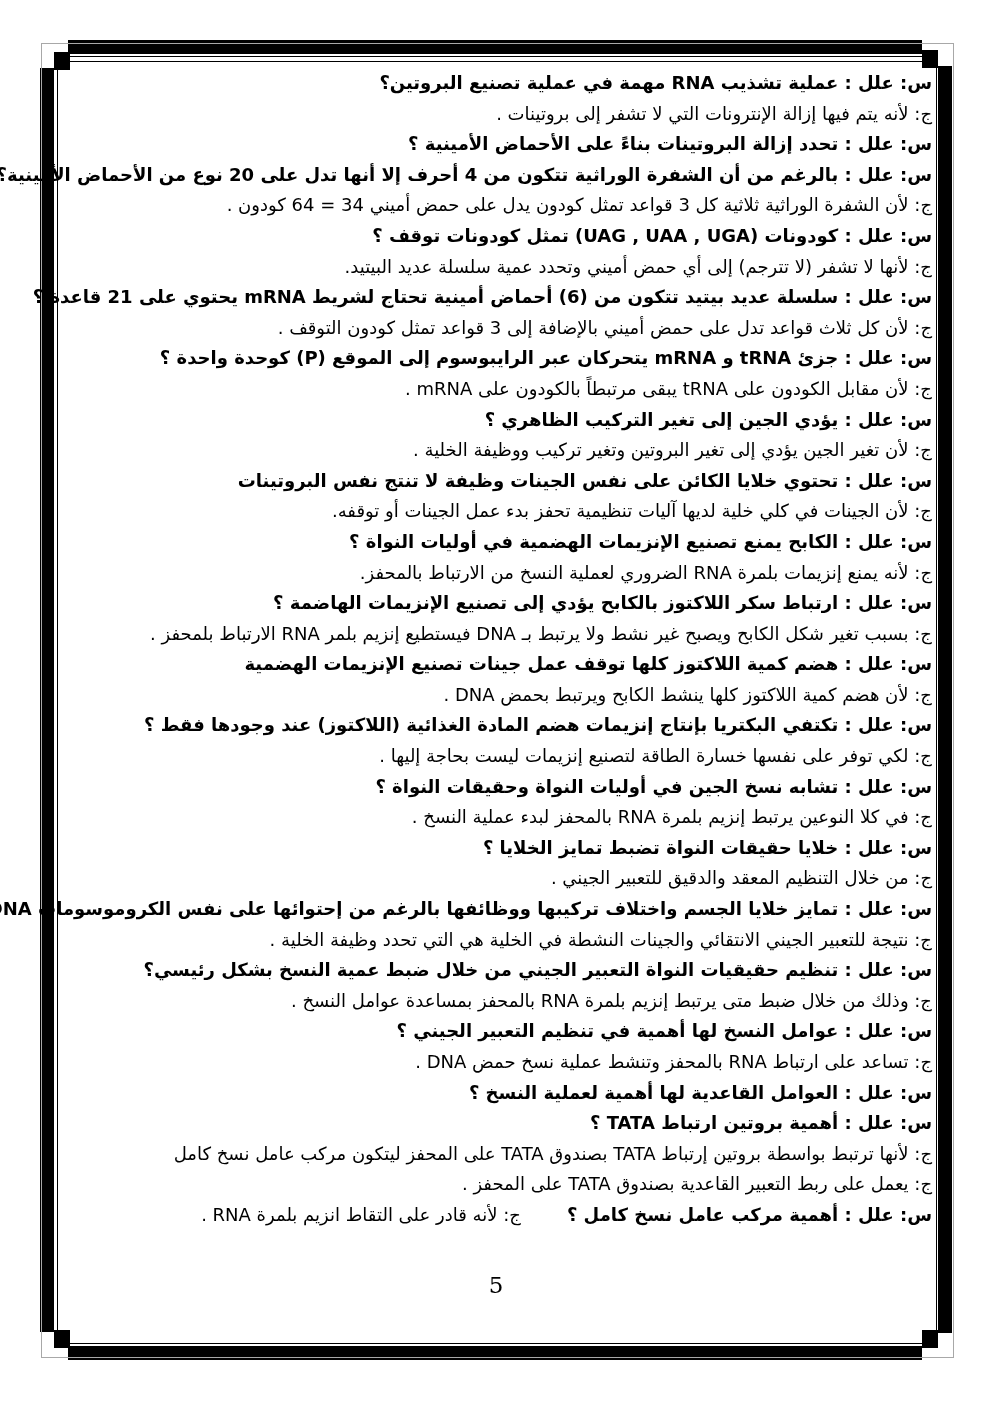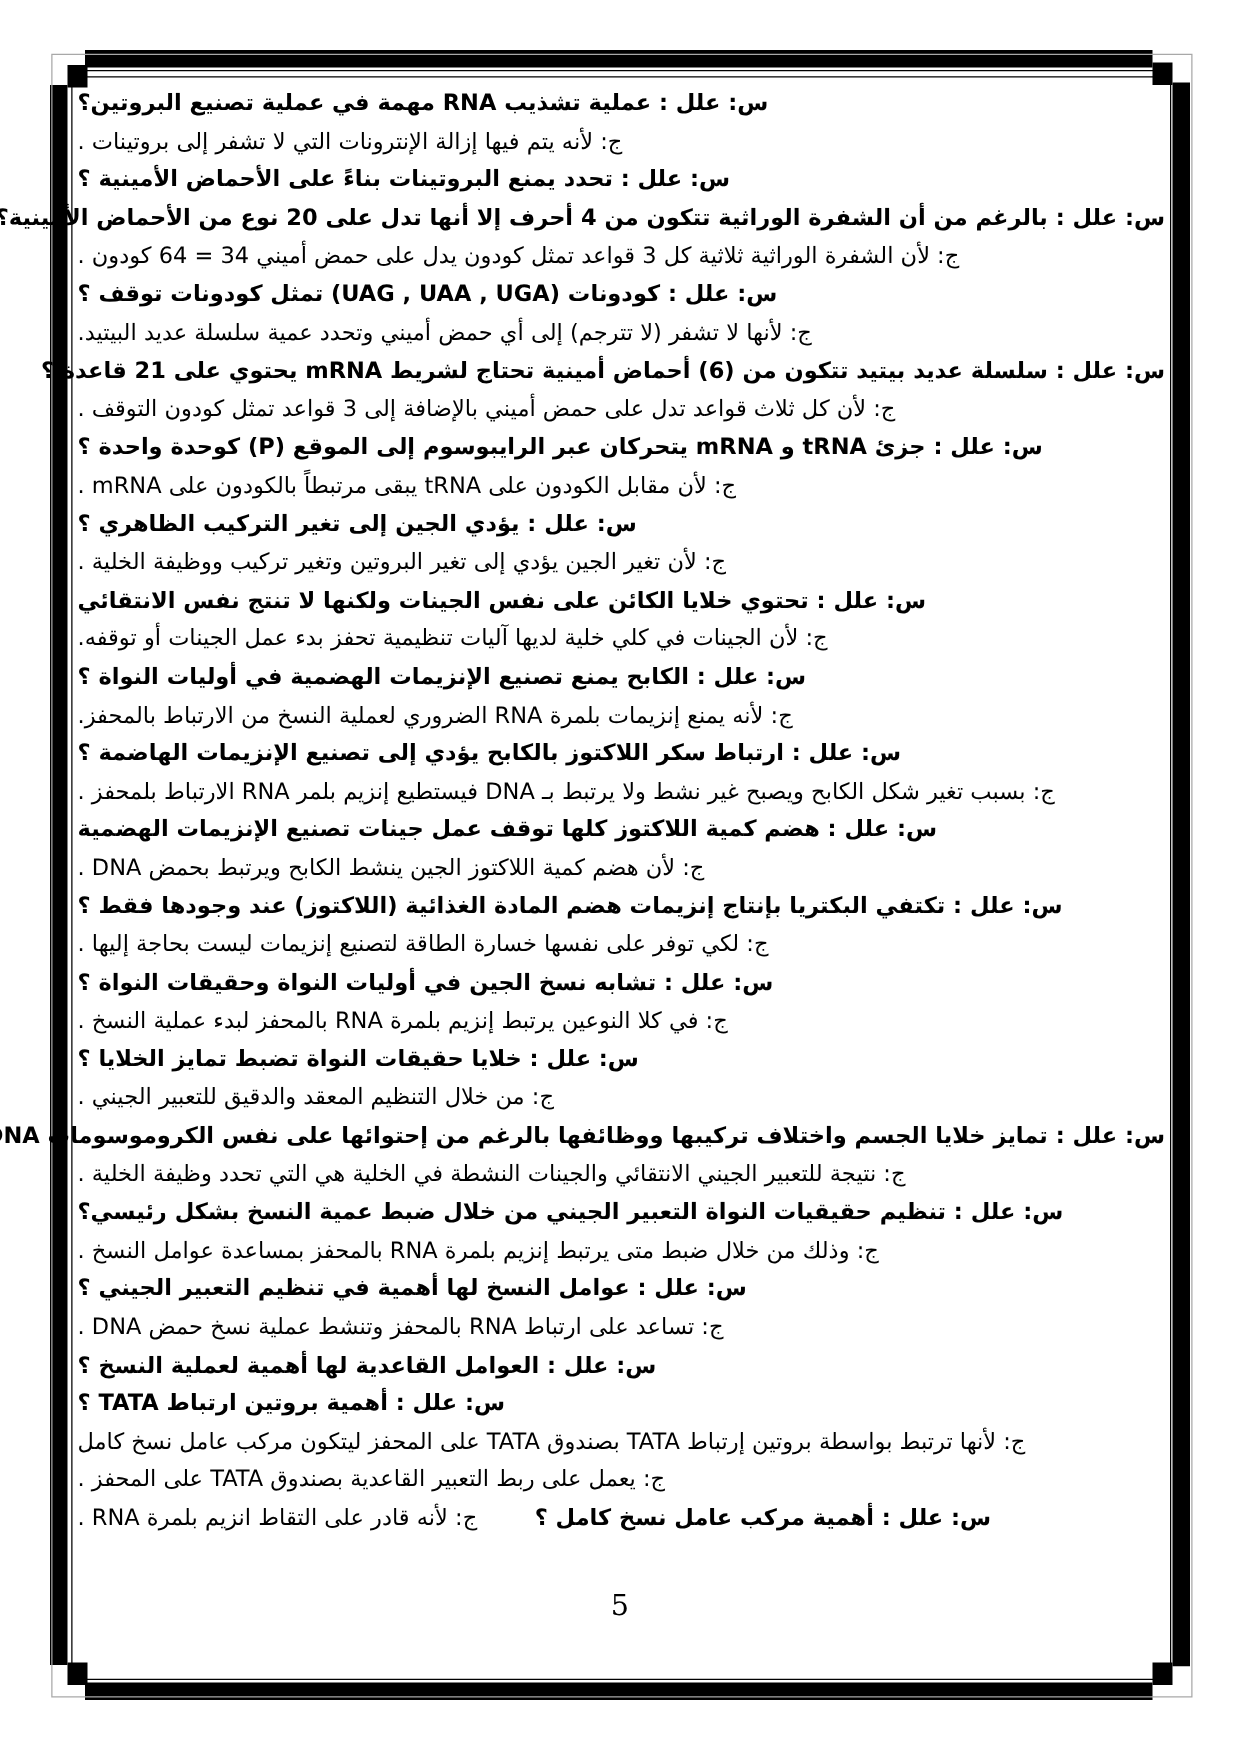--- a/index.html
+++ b/index.html
@@ -29,21 +29,21 @@
     position: absolute; left: 57px; top: 56px; width: 878px; height: 1286px;
     border: 1px solid #000000;
   }
   .thin-inner-top2 {
     position: absolute; left: 57px; top: 61px; width: 878px; height: 1px;
     background: #000000;
   }
   
   .content {
     position: absolute; top: 68px; right: 60px; left: 62px;
-    direction: rtl; text-align: left;
+    direction: rtl; text-align: right;
     font-size: 18px; line-height: 30.6px;
   }
   .line { white-space: nowrap; }
   .q { font-weight: bold; }
   .a { font-weight: normal; }
   .qa-gap { display: inline-block; width: 46px; }
   .page-num {
     position: absolute; top: 1272px; left: 0; right: 0;
     text-align: center; direction: ltr;
     font-family: "DejaVu Serif", serif; font-size: 23px;
@@ -60,39 +60,39 @@
 <div class="corner corner-tr"></div>
 <div class="corner corner-bl"></div>
 <div class="corner corner-br"></div>
 <div class="thin-outer"></div>
 <div class="thin-inner"></div>
 <div class="thin-inner-top2"></div>
 
 <div class="content">
   <div class="line q">س: علل : عملية تشذيب RNA مهمة في عملية تصنيع البروتين؟</div>
   <div class="line a">ج: لأنه يتم فيها إزالة الإنترونات التي لا تشفر إلى بروتينات .</div>
-  <div class="line q">س: علل : تحدد يمنع البروتينات بناءً على الأحماض الأمينية ؟</div>
+  <div class="line q">س: علل : تحدد إزالة البروتينات بناءً على الأحماض الأمينية ؟</div>
   <div class="line q">س: علل : بالرغم من أن الشفرة الوراثية تتكون من 4 أحرف إلا أنها تدل على 20 نوع من الأحماض الأمينية؟</div>
   <div class="line a">ج: لأن الشفرة الوراثية ثلاثية كل 3 قواعد تمثل كودون يدل على حمض أميني 34 = 64 كودون .</div>
   <div class="line q">س: علل : كودونات (UAG , UAA , UGA) تمثل كودونات توقف ؟</div>
   <div class="line a">ج: لأنها لا تشفر (لا تترجم) إلى أي حمض أميني وتحدد عمية سلسلة عديد البيتيد.</div>
   <div class="line q">س: علل : سلسلة عديد بيتيد تتكون من (6) أحماض أمينية تحتاج لشريط mRNA يحتوي على 21 قاعدة ؟</div>
   <div class="line a">ج: لأن كل ثلاث قواعد تدل على حمض أميني بالإضافة إلى 3 قواعد تمثل كودون التوقف .</div>
   <div class="line q">س: علل : جزئ tRNA و mRNA يتحركان عبر الرايبوسوم إلى الموقع (P) كوحدة واحدة ؟</div>
   <div class="line a">ج: لأن مقابل الكودون على tRNA يبقى مرتبطاً بالكودون على mRNA .</div>
   <div class="line q">س: علل : يؤدي الجين إلى تغير التركيب الظاهري ؟</div>
   <div class="line a">ج: لأن تغير الجين يؤدي إلى تغير البروتين وتغير تركيب ووظيفة الخلية .</div>
-  <div class="line q">س: علل : تحتوي خلايا الكائن على نفس الجينات ولكنها لا تنتج نفس الانتقائي</div>
+  <div class="line q">س: علل : تحتوي خلايا الكائن على نفس الجينات وظيفة لا تنتج نفس البروتينات</div>
   <div class="line a">ج: لأن الجينات في كلي خلية لديها آليات تنظيمية تحفز بدء عمل الجينات أو توقفه.</div>
   <div class="line q">س: علل : الكابح يمنع تصنيع الإنزيمات الهضمية في أوليات النواة ؟</div>
   <div class="line a">ج: لأنه يمنع إنزيمات بلمرة RNA الضروري لعملية النسخ من الارتباط بالمحفز.</div>
   <div class="line q">س: علل : ارتباط سكر اللاكتوز بالكابح يؤدي إلى تصنيع الإنزيمات الهاضمة ؟</div>
   <div class="line a">ج: بسبب تغير شكل الكابح ويصبح غير نشط ولا يرتبط بـ DNA فيستطيع إنزيم بلمر RNA الارتباط بلمحفز .</div>
   <div class="line q">س: علل : هضم كمية اللاكتوز كلها توقف عمل جينات تصنيع الإنزيمات الهضمية</div>
-  <div class="line a">ج: لأن هضم كمية اللاكتوز الجين ينشط الكابح ويرتبط بحمض DNA .</div>
+  <div class="line a">ج: لأن هضم كمية اللاكتوز كلها ينشط الكابح ويرتبط بحمض DNA .</div>
   <div class="line q">س: علل : تكتفي البكتريا بإنتاج إنزيمات هضم المادة الغذائية (اللاكتوز) عند وجودها فقط ؟</div>
   <div class="line a">ج: لكي توفر على نفسها خسارة الطاقة لتصنيع إنزيمات ليست بحاجة إليها .</div>
   <div class="line q">س: علل : تشابه نسخ الجين في أوليات النواة وحقيقات النواة ؟</div>
   <div class="line a">ج: في كلا النوعين يرتبط إنزيم بلمرة RNA بالمحفز لبدء عملية النسخ .</div>
   <div class="line q">س: علل : خلايا حقيقات النواة تضبط تمايز الخلايا ؟</div>
   <div class="line a">ج: من خلال التنظيم المعقد والدقيق للتعبير الجيني .</div>
   <div class="line q">س: علل : تمايز خلايا الجسم واختلاف تركيبها ووظائفها بالرغم من إحتوائها على نفس الكروموسومات DNA ؟</div>
   <div class="line a">ج: نتيجة للتعبير الجيني الانتقائي والجينات النشطة في الخلية هي التي تحدد وظيفة الخلية .</div>
   <div class="line q">س: علل : تنظيم حقيقيات النواة التعبير الجيني من خلال ضبط عمية النسخ بشكل رئيسي؟</div>
   <div class="line a">ج: وذلك من خلال ضبط متى يرتبط إنزيم بلمرة RNA بالمحفز بمساعدة عوامل النسخ .</div>

